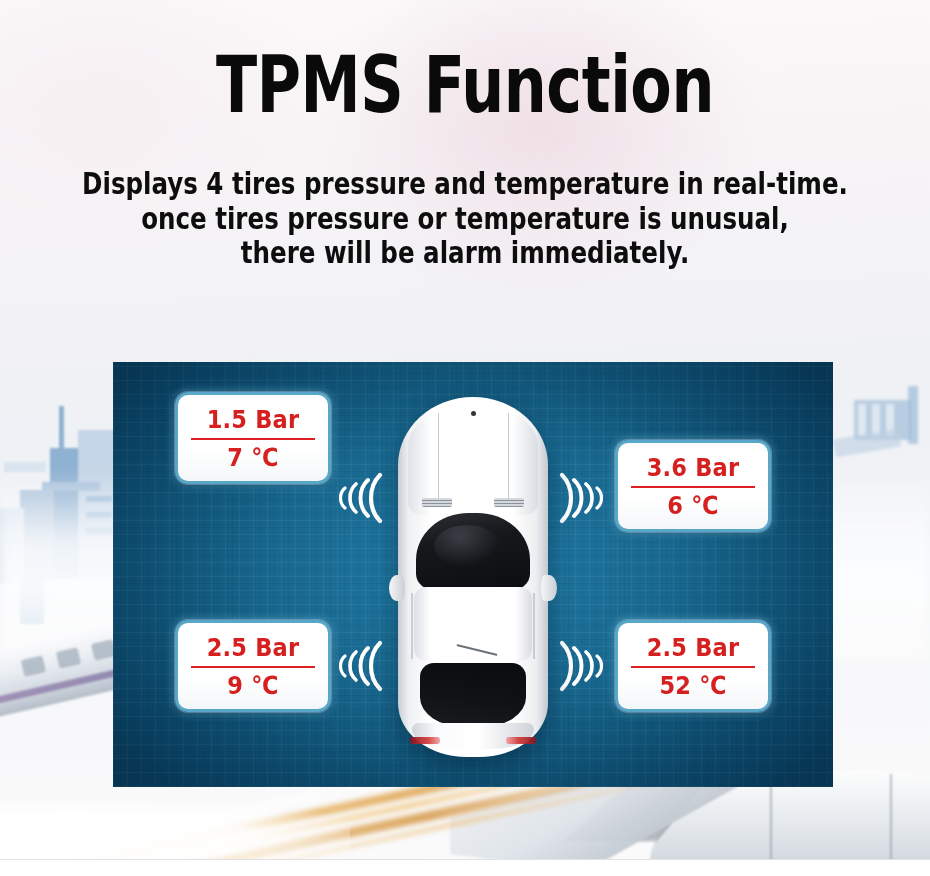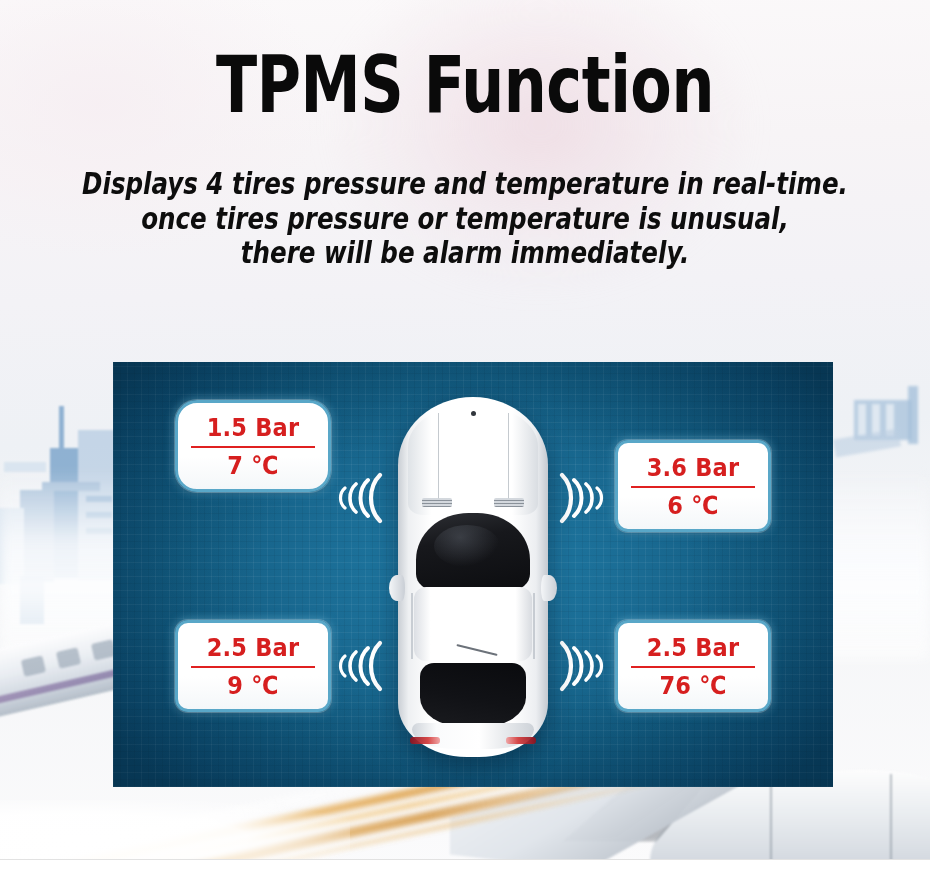--- a/index.html
+++ b/index.html
@@ -154,21 +154,20 @@
     color: #0a0a0a;
     letter-spacing: -0.5px;
     transform: scaleX(0.86);
   }
 
   .subhead {
     position: absolute;
     left: 0; top: 166px; width: 930px;
     text-align: center;
     z-index: 5;
-    font-style: italic;
   }
   .subhead-line {
     font-family: "DejaVu Sans Condensed", "Liberation Sans Narrow", "Liberation Sans", sans-serif;
     font-size: 31px;
     font-weight: 600;
     line-height: 1.12;
     color: #0d0d0d;
     white-space: nowrap;
     transform: scaleX(0.88);
   }
@@ -208,21 +207,21 @@
     box-shadow:
       0 0 0 1px rgba(255,255,255,0.22),
       0 0 9px 2px rgba(120,195,225,0.38),
       0 2px 4px rgba(0,20,35,0.30);
     display: flex;
     flex-direction: column;
     align-items: stretch;
     justify-content: center;
     padding: 4px 12px 2px;
   }
-  .tire-box.tl { left: 62px;  top: 38px; border-radius: 22px; }
+  .tire-box.tl { left: 62px;  top: 30px; }
   .tire-box.tr { left: 502px; top: 30px; margin-top: 48px; }
   .tire-box.bl { left: 62px;  top: 258px; }
   .tire-box.br { left: 502px; top: 258px; }
 
   .tire-pressure,
   .tire-temp {
     font-family: "DejaVu Sans Condensed", "Liberation Sans Narrow", "Liberation Sans", sans-serif;
     color: #d61f1f;
     font-size: 25px;
     font-weight: 600;
@@ -440,21 +439,21 @@
 
     <div class="tire-box bl">
       <div class="tire-pressure">2.5 Bar</div>
       <div class="tire-divider"></div>
       <div class="tire-temp">9 ℃</div>
     </div>
 
     <div class="tire-box br">
       <div class="tire-pressure">2.5 Bar</div>
       <div class="tire-divider"></div>
-      <div class="tire-temp">76 ℃</div>
+      <div class="tire-temp">52 ℃</div>
     </div>
 
     <div class="car-stage">
 
       <div class="waves w-tl">
         <svg width="62" height="58" viewBox="0 0 62 58" fill="none">
           <path d="M56 6 C44 18, 44 40, 56 52" stroke="#ffffff" stroke-width="4.2" stroke-linecap="round"></path>
           <path d="M44 11 C34 20, 34 38, 44 47" stroke="#ffffff" stroke-width="4" stroke-linecap="round"></path>
           <path d="M32 15 C24 22, 24 36, 32 43" stroke="#ffffff" stroke-width="3.6" stroke-linecap="round"></path>
           <path d="M21 19 C15 24, 15 34, 21 39" stroke="#ffffff" stroke-width="3.2" stroke-linecap="round"></path>

